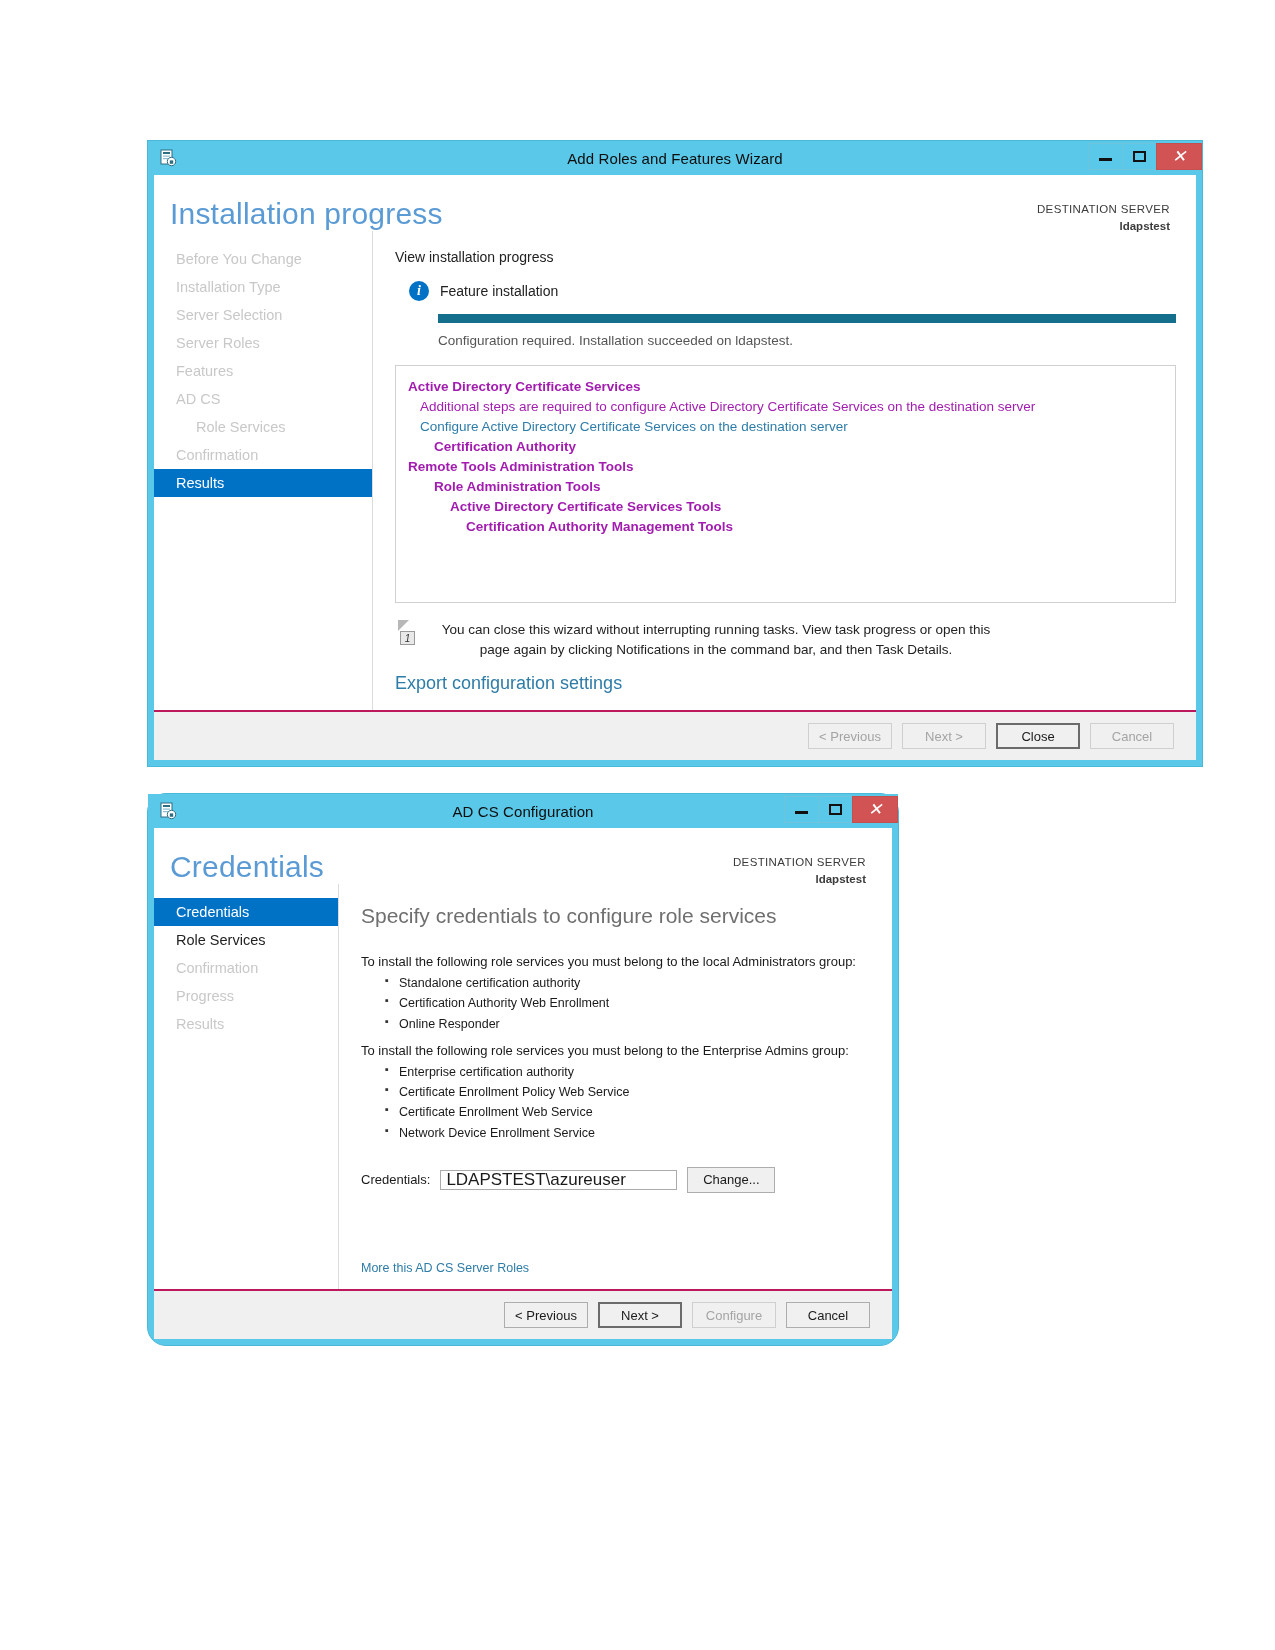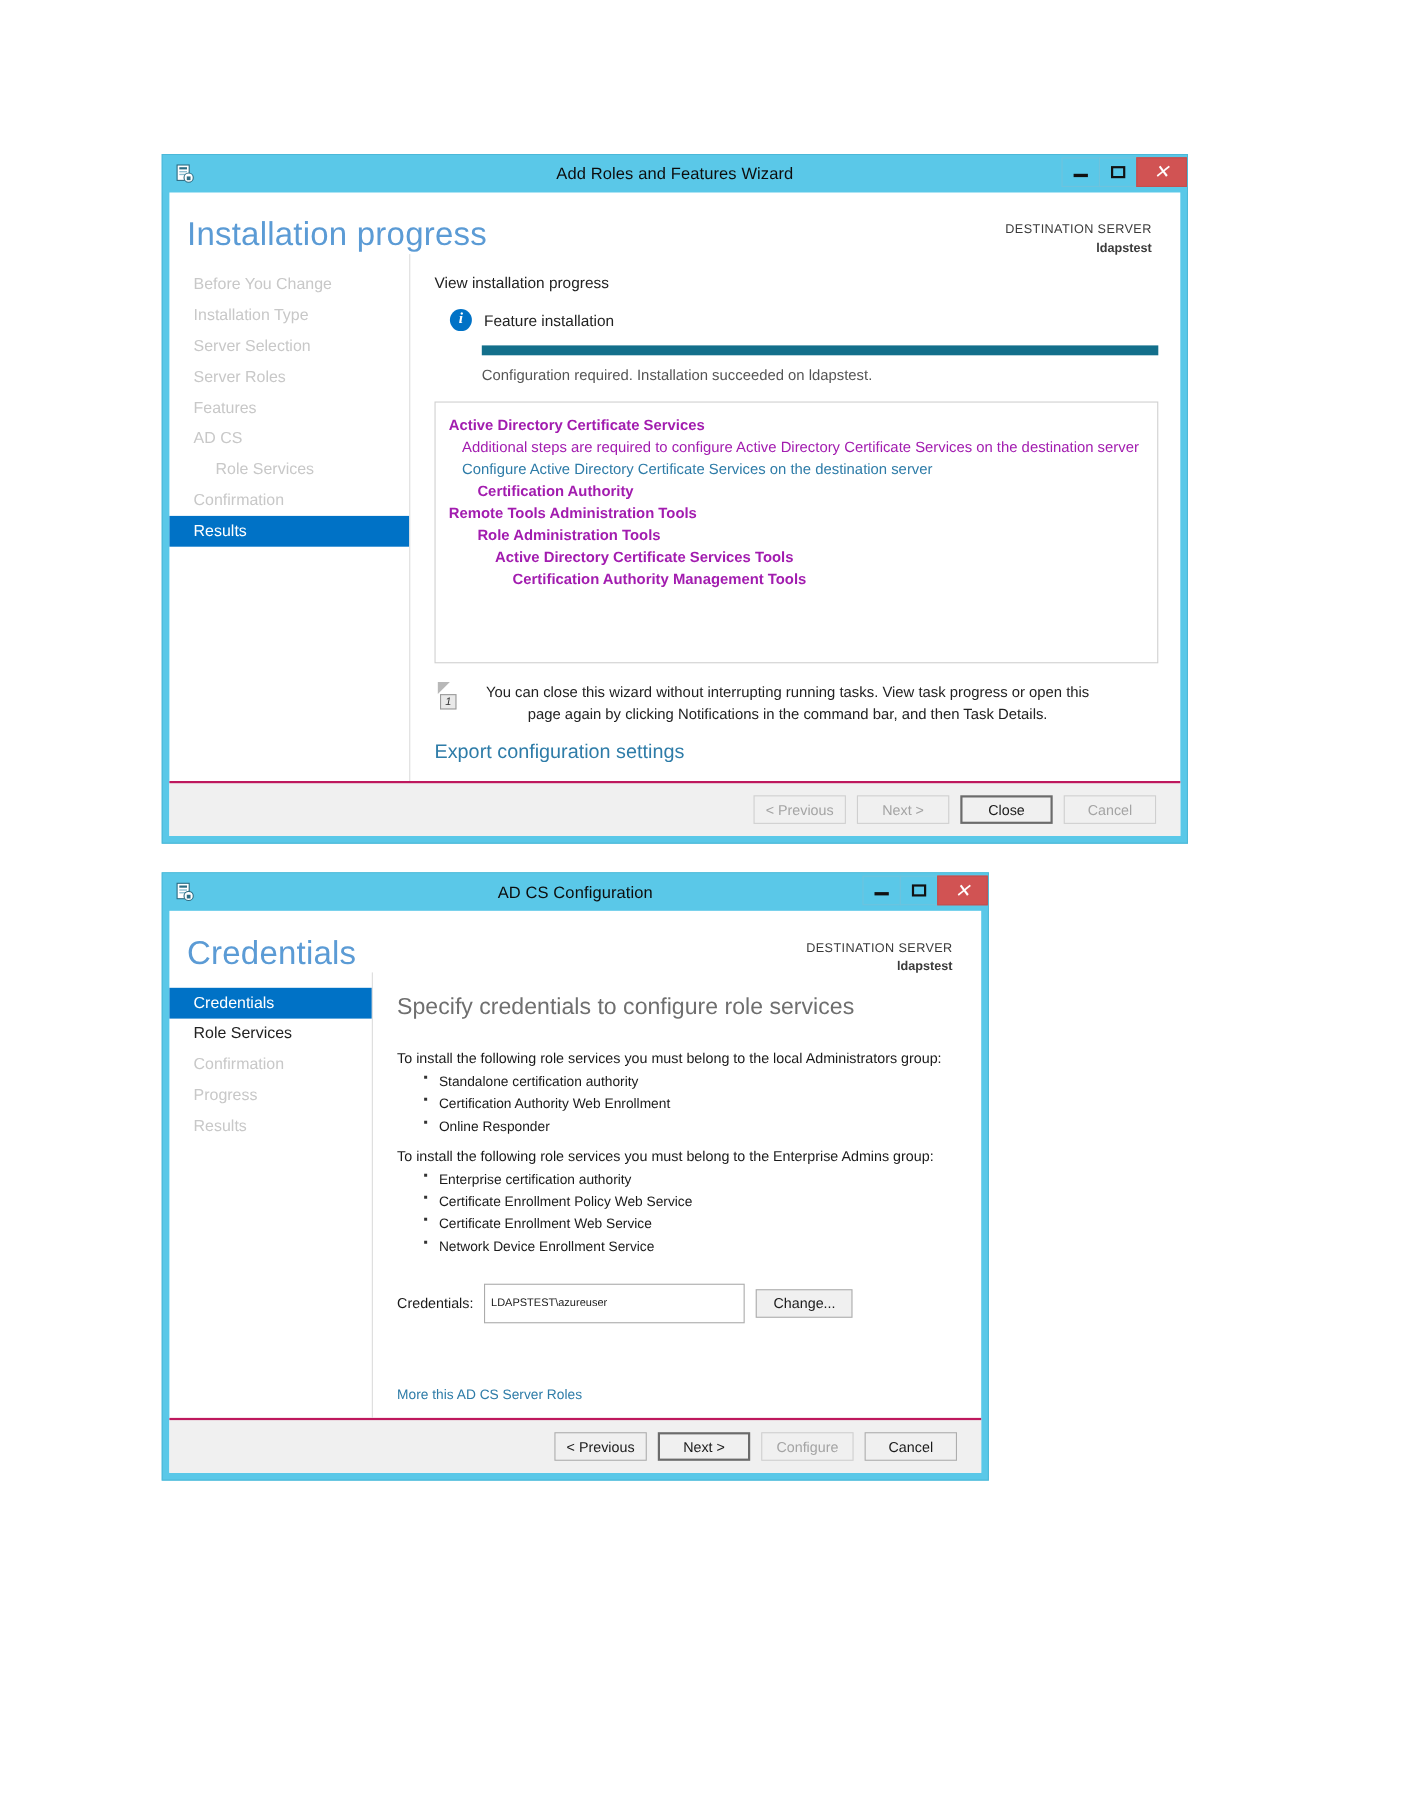--- a/index.html
+++ b/index.html
@@ -261,43 +261,43 @@
     left: -14px; top: -1px;
     font-size: 11px;
     color: #333;
   }
   .cred-row {
     display: flex; align-items: center; gap: 10px;
     margin-top: 24px;
   }
   .cred-label { font-size: 13px; color: #1a1a1a; }
   .cred-input {
-    width: 237px; height: 36px;
+    width: 237px; height: 20px;
     border: 1px solid #ababab;
     background: #fff;
-    font-size: 10px;
+    font-size: 17px;
     color: #1a1a1a;
     padding: 0 5px;
     display: flex; align-items: center;
     font-family: "Liberation Sans", sans-serif;
   }
   .more-link {
     position: absolute;
     left: 22px; bottom: 14px;
     font-size: 12.5px;
     color: #2e7ca8;
     cursor: pointer;
   }
 </style>
 </head>
 <body>
 
 <div class="page">
 
-  <div class="win" style="left:147px; top:140px; width:933px; height:627px;">
+  <div class="win" style="left:147px; top:140px; width:1056px; height:627px;">
 
     <div class="titlebar">
       <span class="title-icon">
         <svg width="20" height="20" viewBox="0 0 20 20">
           <rect x="3" y="2" width="11" height="14" fill="#ffffff" stroke="#2d6d84" stroke-width="1"></rect>
           <rect x="5" y="4" width="7" height="2" fill="#2d6d84"></rect>
           <rect x="5" y="7.5" width="7" height="1.2" fill="#8bbdd0"></rect>
           <rect x="5" y="10" width="7" height="1.2" fill="#8bbdd0"></rect>
           <circle cx="13.5" cy="13.5" r="4.2" fill="#ffffff" stroke="#2d6d84" stroke-width="1"></circle>
           <rect x="11.8" y="12.4" width="3.4" height="3.4" fill="#2d6d84"></rect>
@@ -380,21 +380,21 @@
 
       <div class="footer">
         <div class="btn disabled">&lt; Previous</div>
         <div class="btn disabled">Next &gt;</div>
         <div class="btn default">Close</div>
         <div class="btn disabled">Cancel</div>
       </div>
     </div>
   </div>
 
-  <div class="win" style="left:147px; top:793px; width:752px; height:553px;">
+  <div class="win" style="left:147px; top:793px; width:752px; height:553px;border-radius:19px;">
 
     <div class="titlebar">
       <span class="title-icon">
         <svg width="20" height="20" viewBox="0 0 20 20">
           <rect x="3" y="2" width="11" height="14" fill="#ffffff" stroke="#2d6d84" stroke-width="1"></rect>
           <rect x="5" y="4" width="7" height="2" fill="#2d6d84"></rect>
           <rect x="5" y="7.5" width="7" height="1.2" fill="#8bbdd0"></rect>
           <rect x="5" y="10" width="7" height="1.2" fill="#8bbdd0"></rect>
           <circle cx="13.5" cy="13.5" r="4.2" fill="#ffffff" stroke="#2d6d84" stroke-width="1"></circle>
           <rect x="11.8" y="12.4" width="3.4" height="3.4" fill="#2d6d84"></rect>

